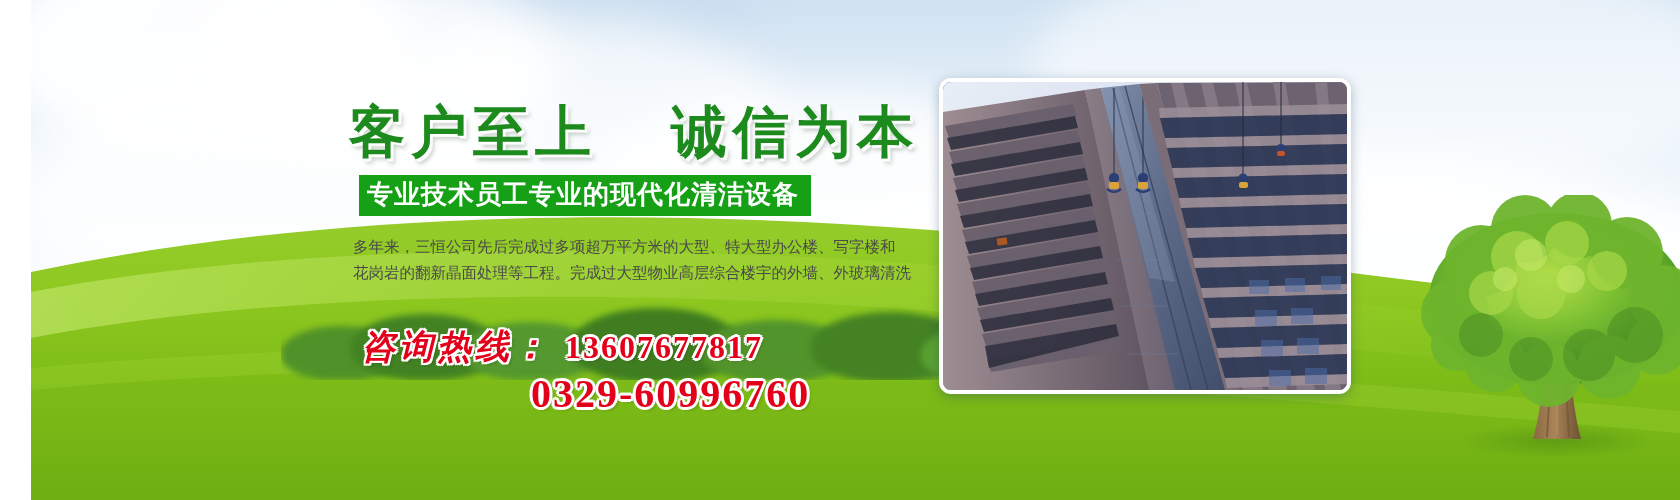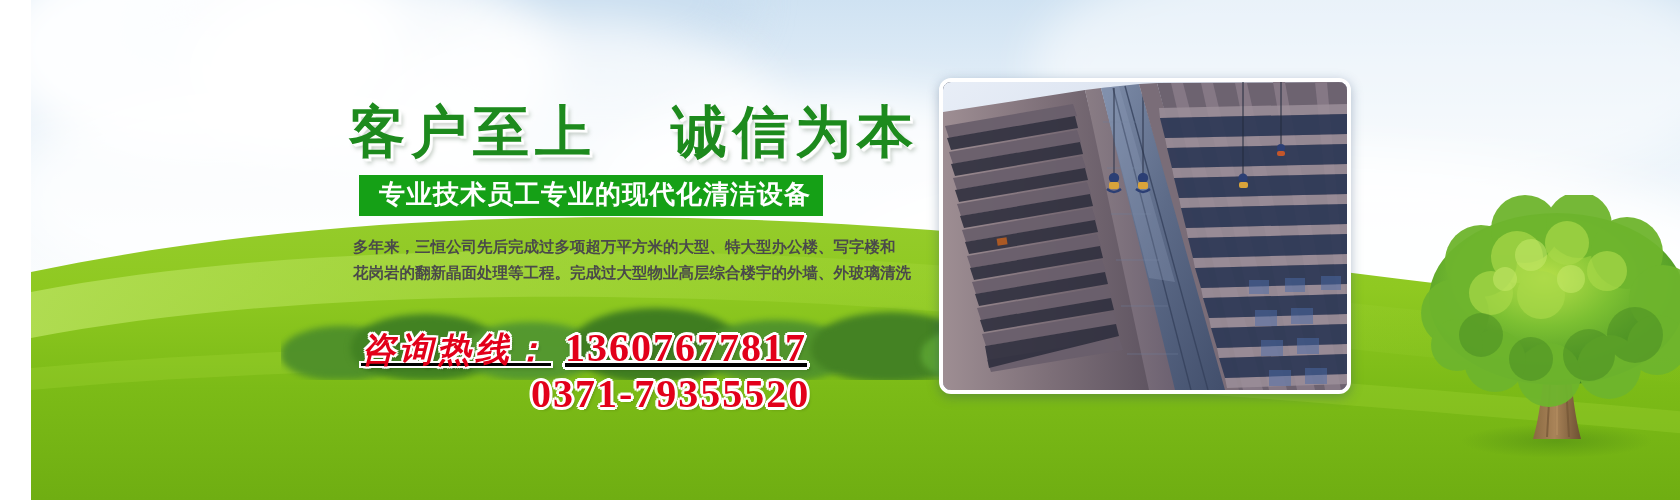--- a/index.html
+++ b/index.html
@@ -61,53 +61,53 @@
       2px 2px 0 #ffffff,
       3px 3px 1px rgba(255,255,255,.95),
       4px 5px 4px rgba(120,140,120,.45);
   }
   .headline .gap{display:inline-block;width:34px;}
 
   
   .subbar{
     position:absolute;left:328px;top:175px;
     background:#15a016;color:#ffffff;
-    padding:5px 12px 7px 20px;
+    padding:5px 12px 7px 8px;
     font-family:"DejaVu Sans","Liberation Sans",sans-serif;
     font-weight:bold;font-size:26px;letter-spacing:1px;line-height:1.12;
     white-space:nowrap;
   }
 
   
   .para{
     position:absolute;left:322px;top:234px;width:560px;
     color:#4a4a4a;font-size:15.5px;line-height:26px;
     font-family:"DejaVu Sans","Liberation Sans",sans-serif;
   }
-  .para p{margin:0;font-weight:bold;}
+  .para p{margin:0;}
   .para p.indent{text-indent:6px;}
 
   
   .hotline{
     position:absolute;left:330px;top:324px;white-space:nowrap;
-    display:flex;align-items:baseline;text-decoration:underline;
+    display:flex;align-items:baseline;
   }
   .hot-label{
     font-family:"Liberation Serif","DejaVu Serif",serif;
     font-weight:bold;font-style:italic;font-size:34px;letter-spacing:4px;
     color:#e2001a;
     text-shadow:
       -2px -2px 0 #fff, 2px -2px 0 #fff, -2px 2px 0 #fff, 2px 2px 0 #fff,
       0 -2px 0 #fff, 0 2px 0 #fff, -2px 0 0 #fff, 2px 0 0 #fff,
       3px 3px 3px rgba(0,0,0,.18);
   }
   .hot-num{
     margin-left:14px;
     font-family:"Liberation Serif","DejaVu Serif",serif;
-    font-weight:bold;font-size:40px;letter-spacing:2px;
+    font-weight:bold;font-size:32px;letter-spacing:2px;
     color:#e2001a;
     text-shadow:
       -2px -2px 0 #fff, 2px -2px 0 #fff, -2px 2px 0 #fff, 2px 2px 0 #fff,
       0 -3px 0 #fff, 0 3px 0 #fff, -3px 0 0 #fff, 3px 0 0 #fff,
       3px 3px 3px rgba(0,0,0,.18);
   }
   .hot-num2{
     position:absolute;left:500px;top:370px;white-space:nowrap;
     font-family:"Liberation Serif","DejaVu Serif",serif;
     font-weight:bold;font-size:40px;letter-spacing:2px;
@@ -186,21 +186,21 @@
 
   <div class="para">
     <p>多年来，三恒公司先后完成过多项超万平方米的大型、特大型办公楼、写字楼和</p>
     <p>花岗岩的翻新晶面处理等工程。完成过大型物业高层综合楼宇的外墙、外玻璃清洗</p>
   </div>
 
   <div class="hotline">
     <span class="hot-label">咨询热线：</span>
     <span class="hot-num">13607677817</span>
   </div>
-  <div class="hot-num2">0371-79355520</div>
+  <div class="hot-num2">0329-60996760</div>
 
   <div class="photo-card">
     <svg viewBox="0 0 404 308" preserveAspectRatio="none">
       <defs>
         <linearGradient id="skyP" x1="0" y1="0" x2="1" y2="1">
           <stop offset="0%" stop-color="#e8eef7"></stop>
           <stop offset="60%" stop-color="#cdd6e8"></stop>
           <stop offset="100%" stop-color="#b9c2d8"></stop>
         </linearGradient>
         <linearGradient id="conc" x1="0" y1="0" x2="1" y2="0">

